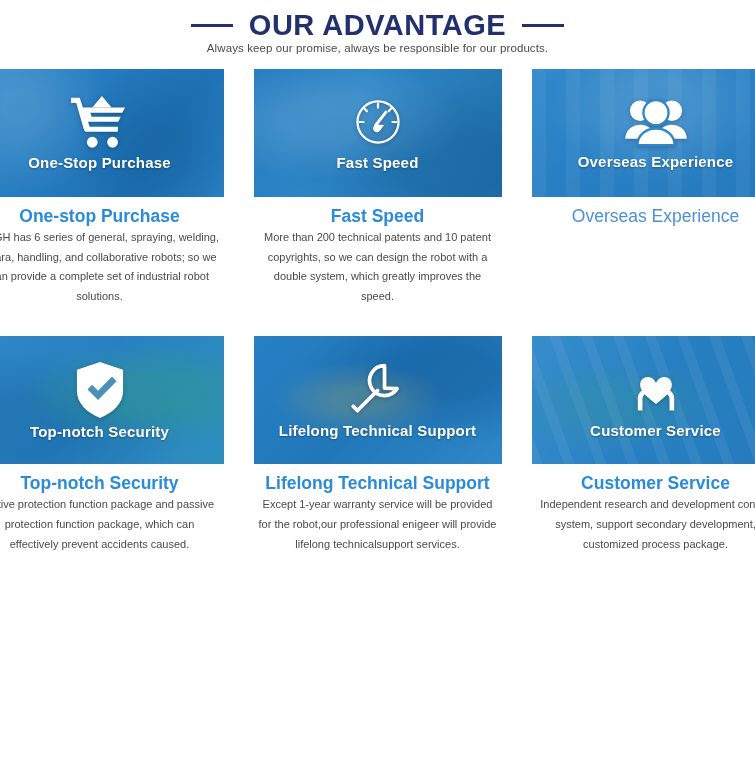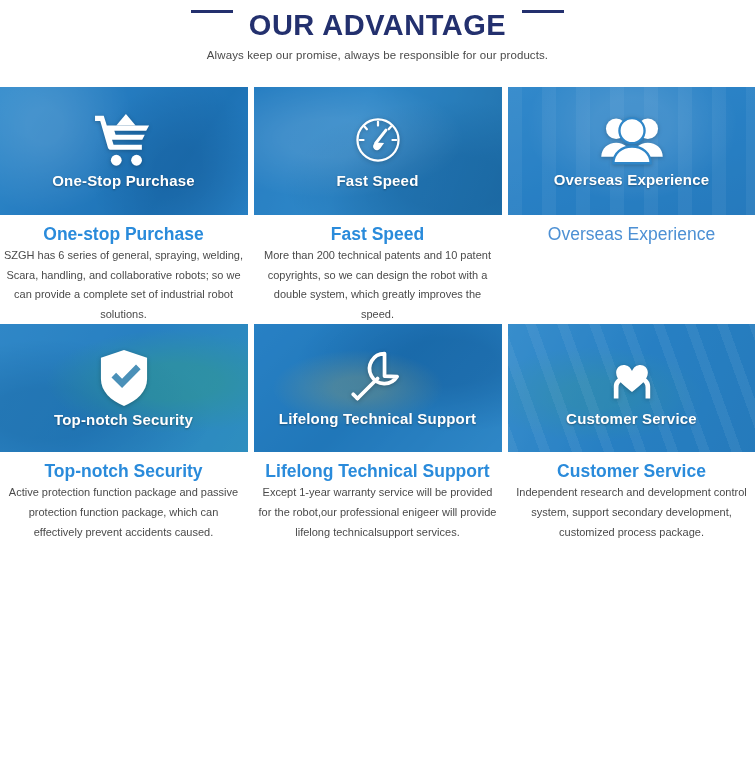--- a/index.html
+++ b/index.html
@@ -9,53 +9,53 @@
     background: #ffffff;
     font-family: "Liberation Sans", sans-serif;
     overflow: hidden;
   }
   .page { width: 755px; height: 766px; position: relative; }
 
   
   .header { padding-top: 10px; text-align: center; }
   .title-row {
     display: flex;
-    align-items: flex-start;
+    align-items: center;
     justify-content: center;
     gap: 16px;
   }
   .dash {
     width: 42px;
     height: 3px;
     background: #23306e;
     display: block;
   }
   .main-title {
     font-size: 29px;
     font-weight: bold;
     letter-spacing: 0.5px;
     color: #23306e;
     line-height: 1.1;
     white-space: nowrap;
   }
   .subtitle {
-    margin-top: 7px;
     font-size: 11.5px;
     color: #4a4a4a;
     letter-spacing: 0.1px;
   }
 
   
   .grid {
-    margin-top: 26px;
+    margin-top: 15px;
     display: grid;
     grid-template-columns: 248px 248px 248px;
     column-gap: 6px;
     row-gap: 0px;
     justify-content: center;
+    gap: 30px;
   }
   .card { width: 248px; }
 
   .banner {
     position: relative;
     width: 248px;
     height: 128px;
     overflow: hidden;
     display: block;
   }

